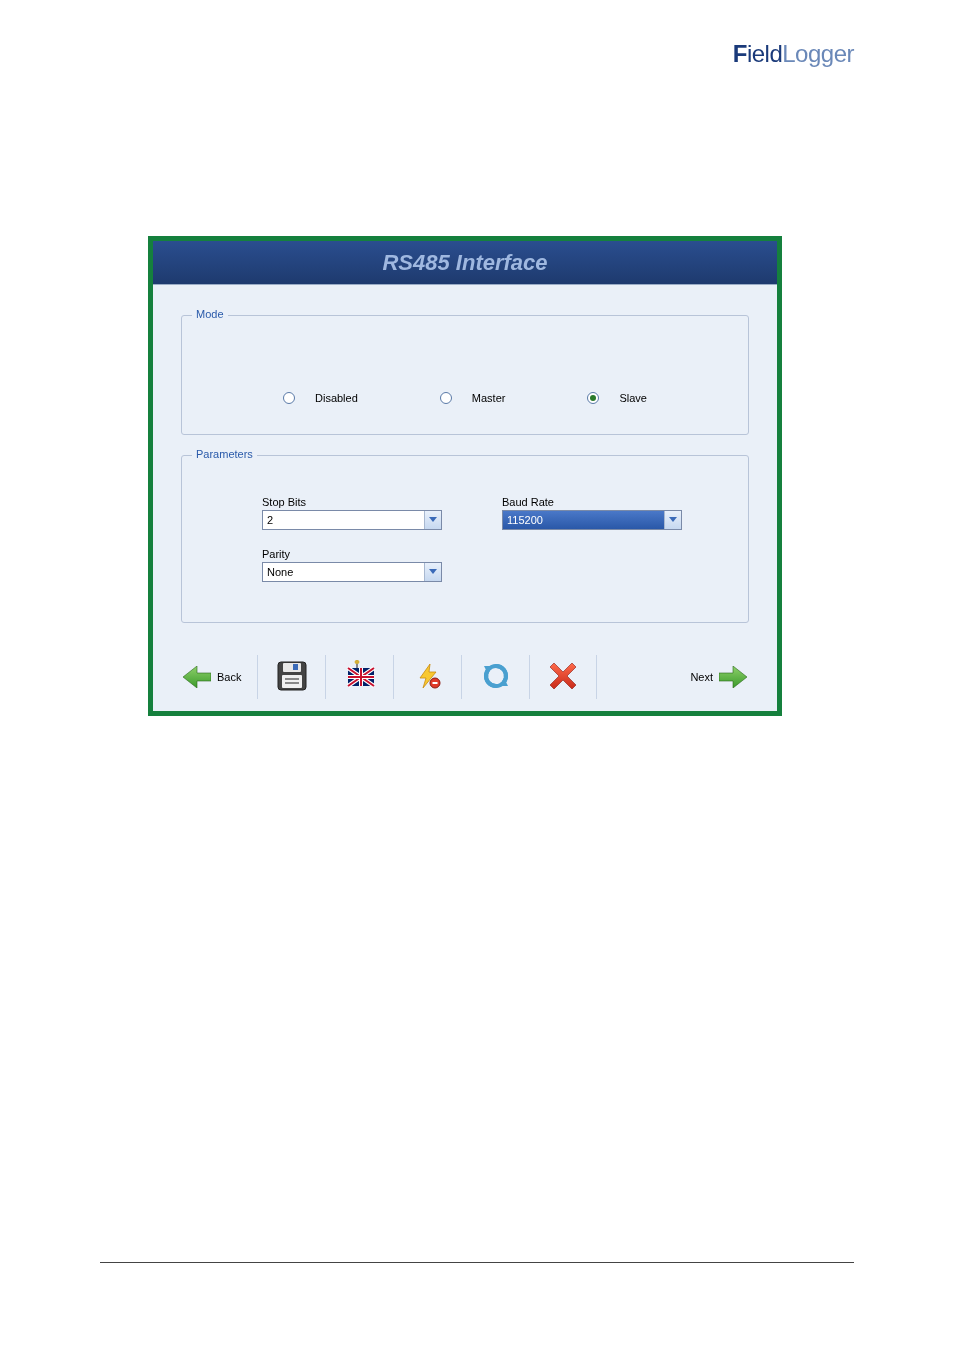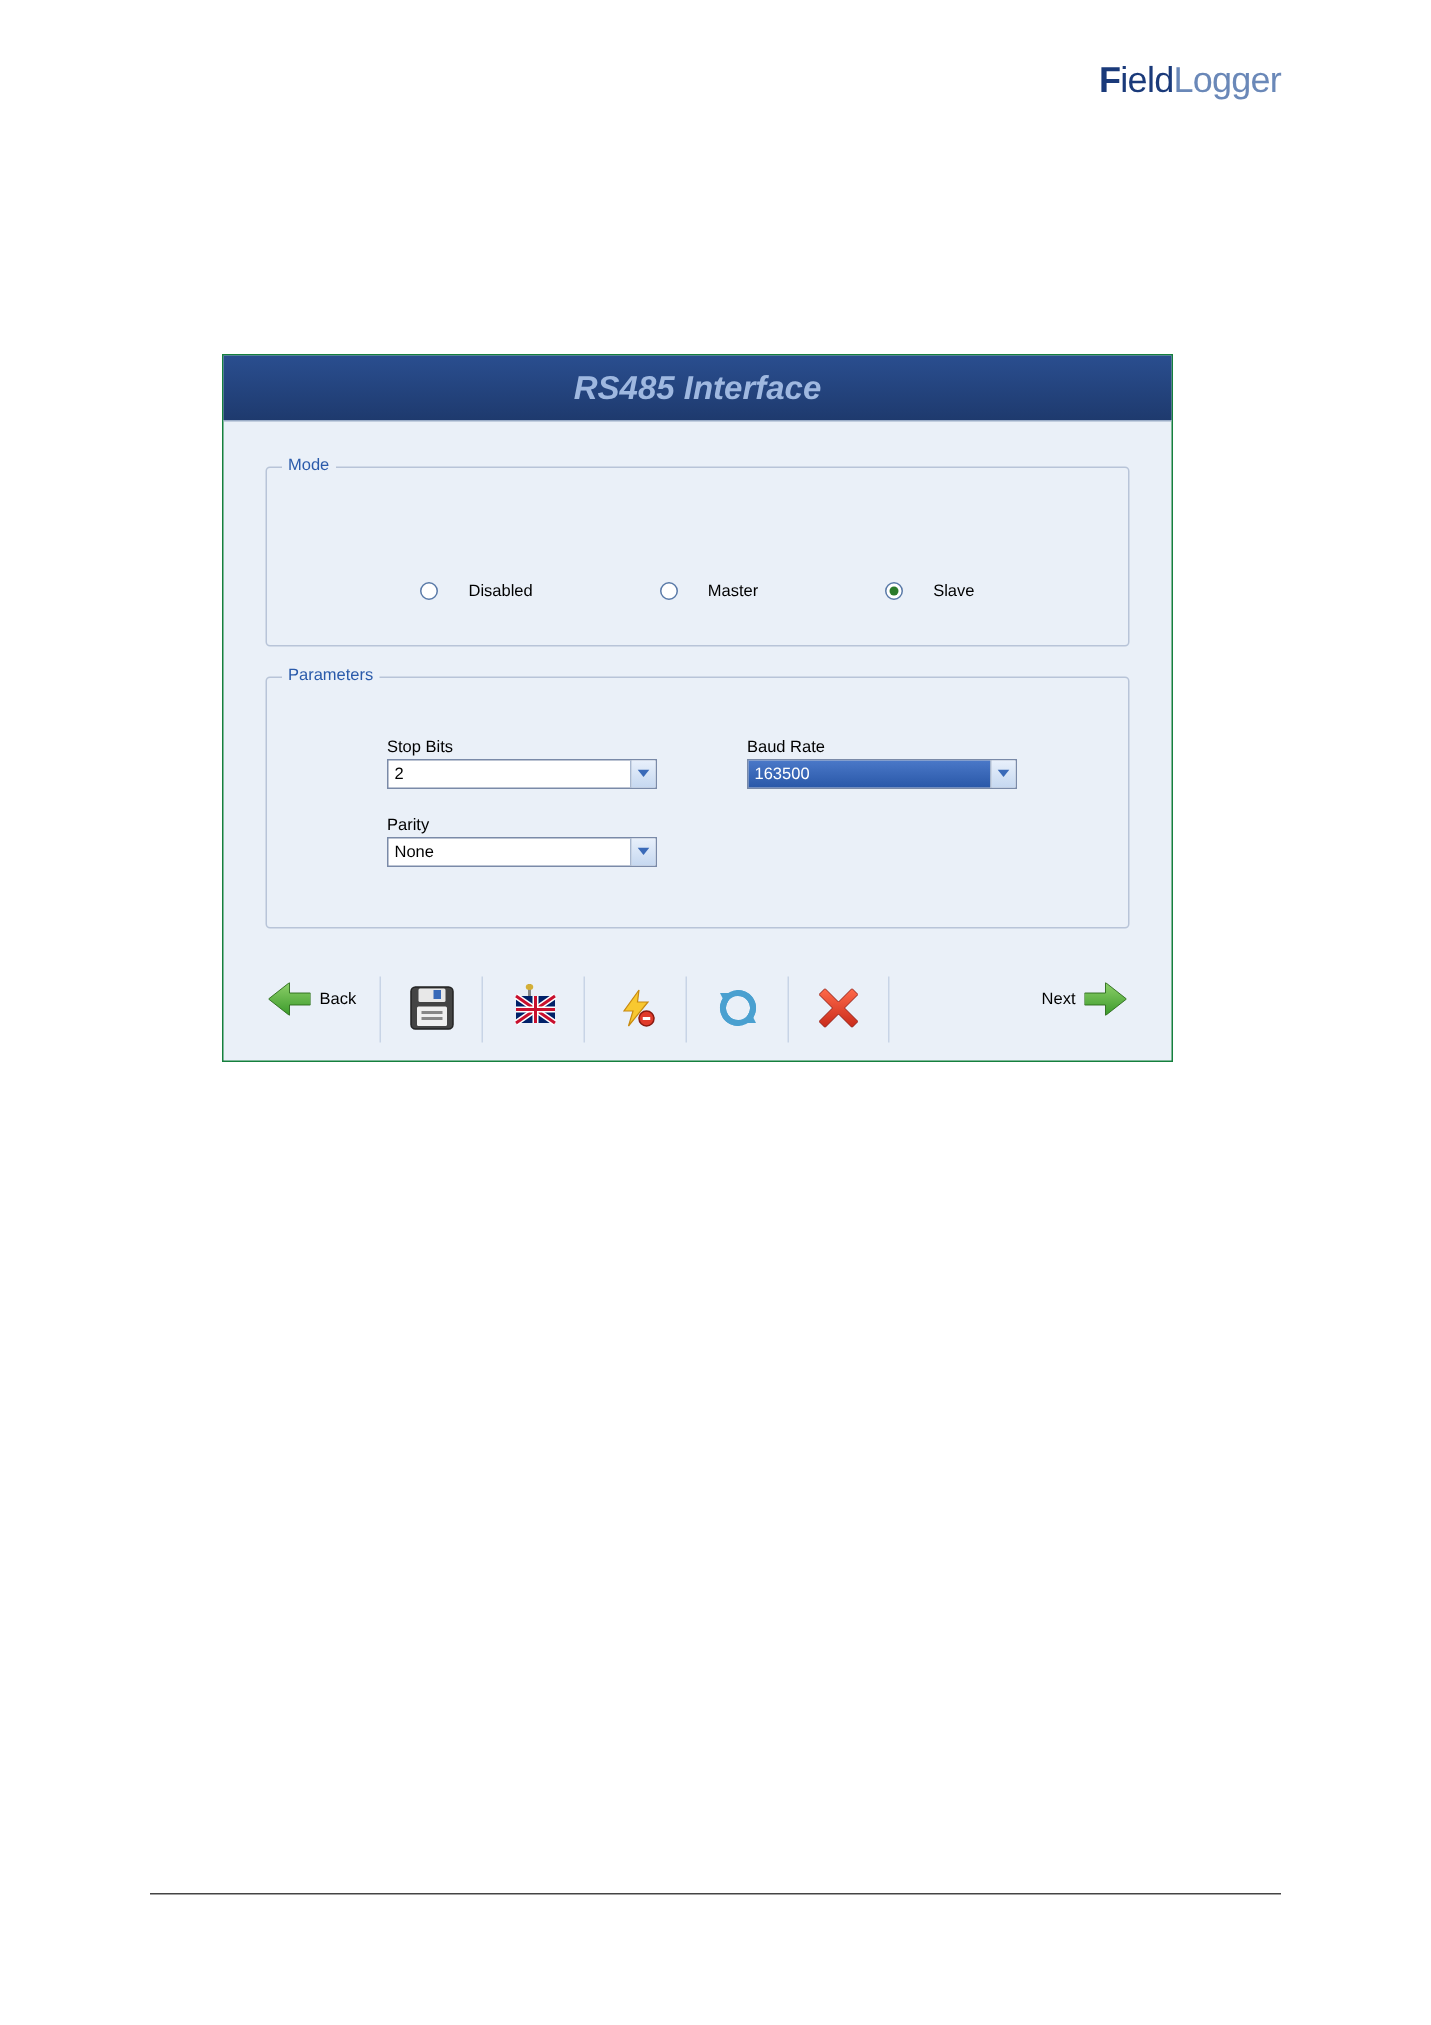--- a/index.html
+++ b/index.html
@@ -27,21 +27,21 @@
     .page-header .f { color: #1a3a7a; font-weight: bold; }
     .page-header .ield { color: #1a3a7a; }
     .page-header .logger { color: #6a88b8; }
 
     .app-window {
       position: absolute;
       left: 148px;
       top: 236px;
       width: 634px;
       background: #eaf0f8;
-      border: 1px solid #15803d;
+      border: 5px solid #15803d;
     }
     .title-bar {
       background: linear-gradient(to bottom, #2a4e8f 0%, #1e3a6e 100%);
       height: 44px;
       display: flex;
       align-items: center;
       justify-content: center;
       color: #9fb8e0;
       font-family: Verdana, Arial, sans-serif;
       font-size: 22px;
@@ -155,21 +155,21 @@
       background: linear-gradient(to bottom, #e8f0fb, #c6d8f0);
       border-left: 1px solid #a8b8d0;
       display: flex;
       align-items: center;
       justify-content: center;
     }
     .combo-btn svg { display:block; }
 
     .bottom-bar {
       display: flex;
-      align-items: flex-start;
+      align-items: center;
       padding: 0 28px 12px 28px;
       gap: 0;
     }
     .nav-btn {
       display: flex;
       align-items: center;
       gap: 6px;
       font-size: 11px;
       color: #000;
       cursor: pointer;
@@ -251,21 +251,21 @@
               <svg width="8" height="6" viewBox="0 0 8 6">
                   <path d="M0 0 L8 0 L4 5 Z" fill="#3a6ab8"></path>
                 </svg>
             </span>
           </div>
         </div>
 
         <div class="field">
           <span class="field-label">Baud Rate</span>
           <div class="combo highlighted">
-            <span class="combo-text">163500</span>
+            <span class="combo-text">115200</span>
             <span class="combo-btn">
               <svg width="8" height="6" viewBox="0 0 8 6">
                   <path d="M0 0 L8 0 L4 5 Z" fill="#3a6ab8"></path>
                 </svg>
             </span>
           </div>
         </div>
 
         <div class="field">
           <span class="field-label">Parity</span>

